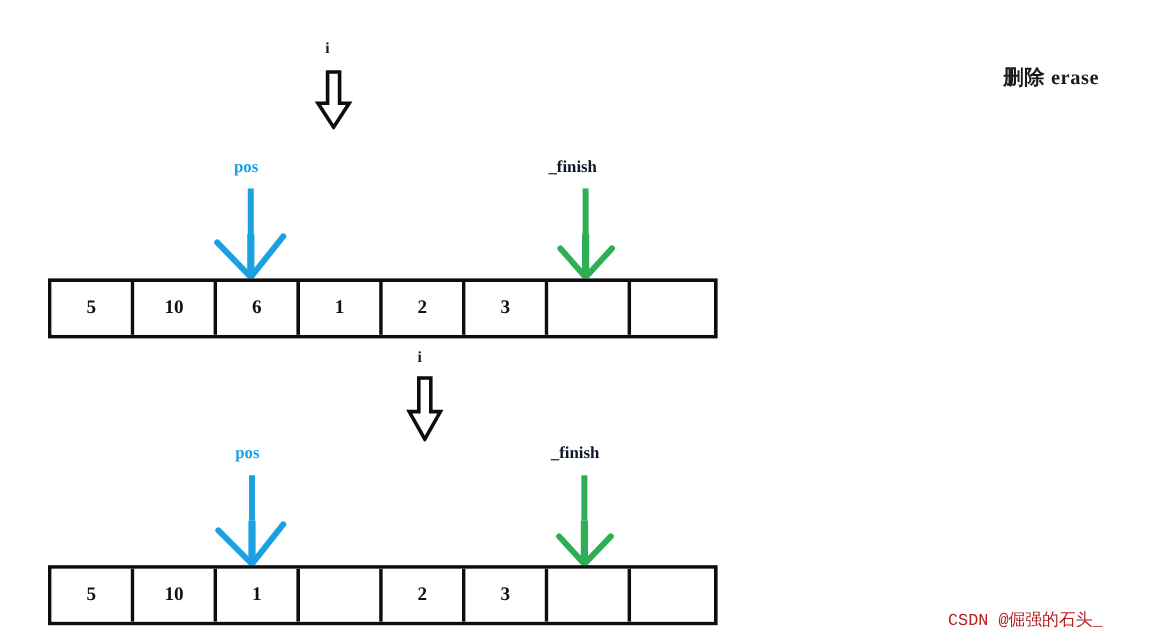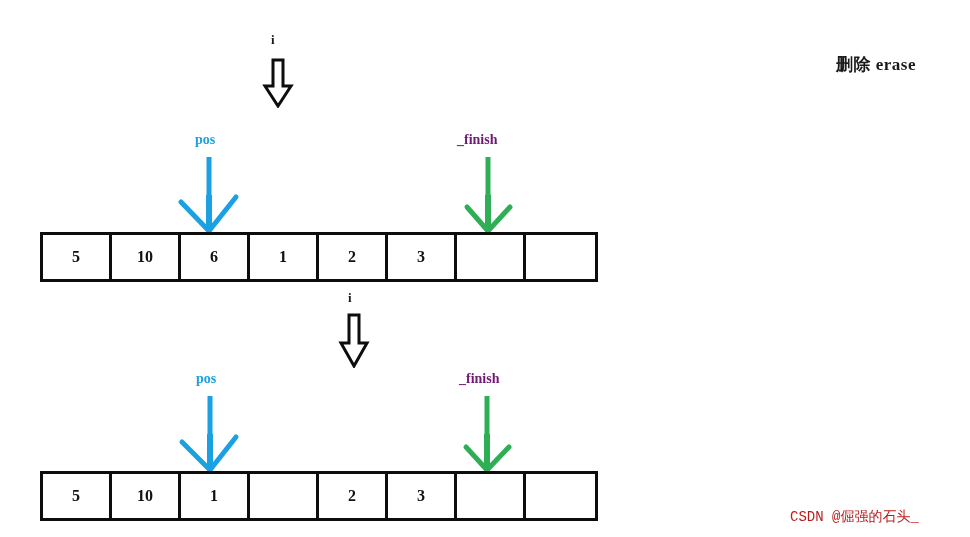--- a/index.html
+++ b/index.html
@@ -59,21 +59,21 @@
 
   
   .ptr-label {
     position: absolute;
     font-family: "Liberation Serif", serif;
     font-size: 14px;
     font-weight: bold;
     white-space: nowrap;
   }
   .ptr-label.blue  { color: #1BA1E2; text-align: center; }
-  .ptr-label.green { color: #701a75; }
+  .ptr-label.green { color: #0f172a; }
   .ptr-label.black { color: #1a1a1a; font-size: 13px; }
 
   
   .arrow-svg {
     position: absolute;
   }
 
   
   .watermark {
     position: absolute;

